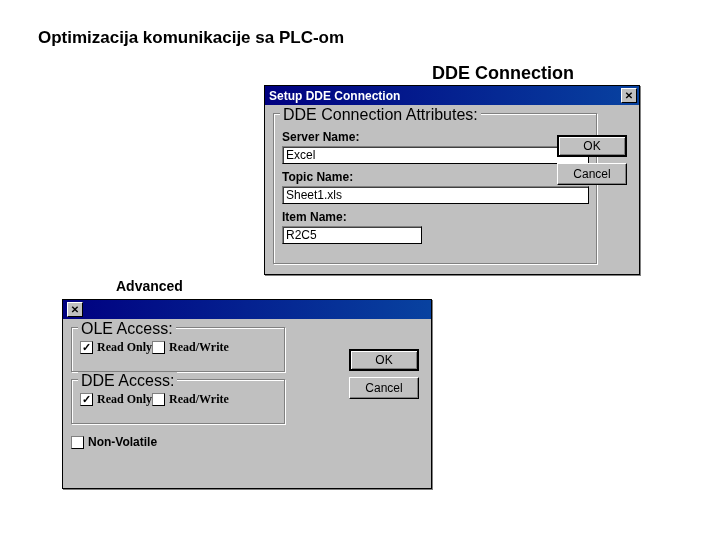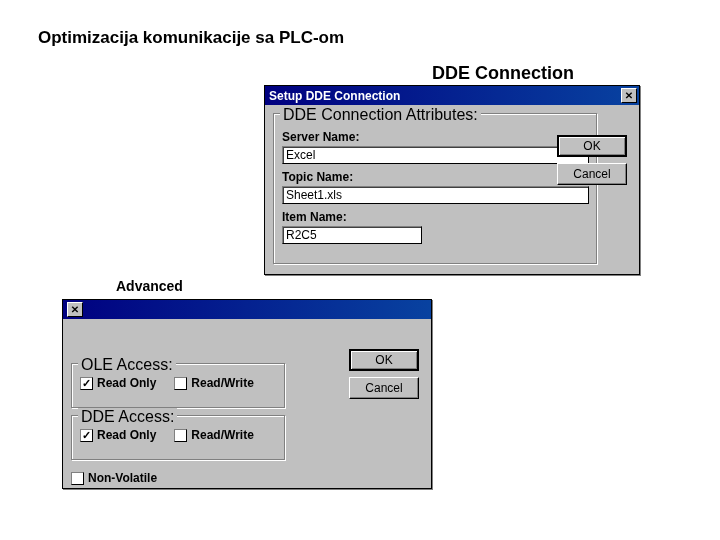--- a/index.html
+++ b/index.html
@@ -137,23 +137,23 @@
   }
   .btn-col-adv {
     position: absolute;
     top: 30px;
     right: 12px;
     display: flex;
     flex-direction: column;
   }
   .checkbox-row {
     display: flex;
-    gap: 18px;
     align-items: center;
     margin-top: 2px;
+    font-family: Liberation Serif, serif;
   }
   .cb {
     display: flex;
     align-items: center;
     gap: 4px;
     font-weight: bold;
     font-size: 12px;
   }
   .cb-box {
     width: 13px;
@@ -211,21 +211,21 @@
     </div>
   </div>
 </div>
 
 <div class="win" style="top:299px; left:62px; width:370px; height:190px;">
   <div class="titlebar">
     <div class="close-btn">✕</div>
   </div>
   <div class="body">
     <div class="adv-left">
-      <div class="groupbox" style="height:46px;margin-top:36px;">
+      <div class="groupbox" style="height:46px;">
         <div class="groupbox-legend">OLE Access:</div>
         <div class="checkbox-row">
           <div class="cb">
             <div class="cb-box checked"></div>
             <span>Read Only</span>
           </div>
           <div class="cb">
             <div class="cb-box"></div>
             <span>Read/Write</span>
           </div>

